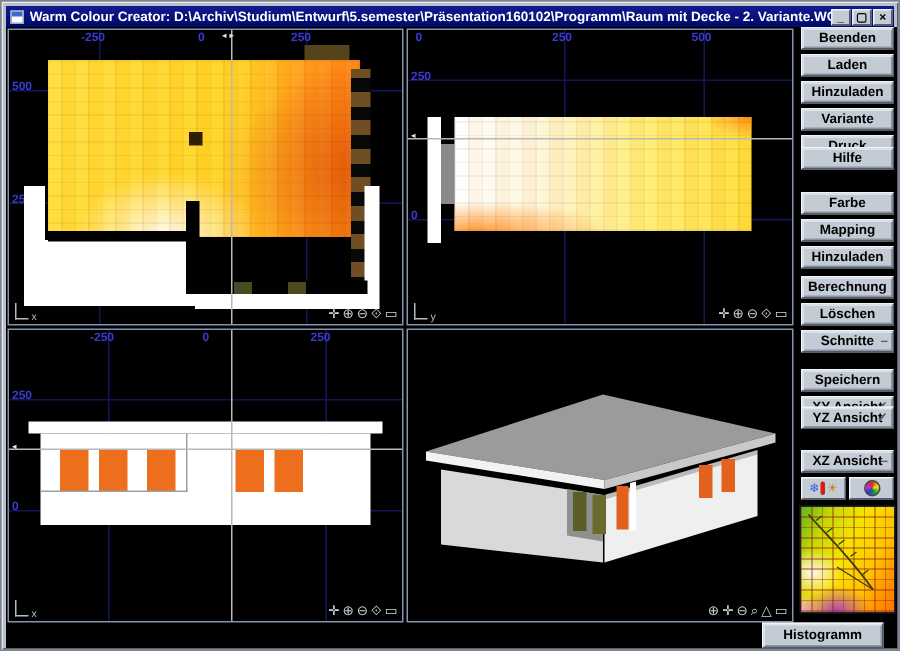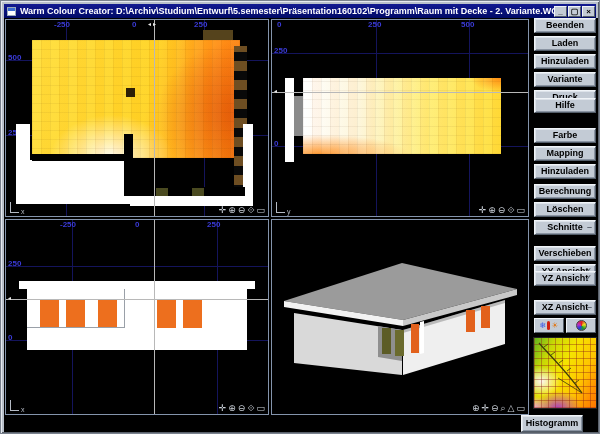--- a/index.html
+++ b/index.html
@@ -261,21 +261,21 @@
   <div class="btn" style="top:201px">
     <span>Löschen</span>
     <span class="mark"></span>
   </div>
   <div class="btn" style="top:219px">
     <span>Schnitte</span>
     <span class="mark">–</span>
   </div>
 
   <div class="btn" style="top:245px">
-    <span>Verschieben</span>
+    <span>Speichern</span>
     <span class="mark"></span>
   </div>
   <div class="btn" style="top:263px">
     <span>XY Ansicht</span>
     <span class="mark">✓</span>
   </div>
   <div class="btn" style="top:270px">
     <span>YZ Ansicht</span>
     <span class="mark">✓</span>
   </div>
@@ -295,15 +295,15 @@
 
   <div class="cie">
     <div class="cie-grid"></div>
     <svg width="62" height="70" style="position:absolute;left:0;top:0">
       <path d="M5,5 C18,20 30,30 48,55" stroke="#3c3c0a" stroke-width="1.2" fill="none"></path>
       <path d="M48,55 L24,40" stroke="#3c3c0a" stroke-width="0.8" fill="none"></path>
       <path d="M10,9 l4,-3 M17,17 l4,-3 M25,25 l4,-3 M33,33 l4,-3 M41,45 l4,-3" stroke="#3c3c0a" stroke-width="0.8"></path>
     </svg>
   </div>
 
-  <div class="btn" style="top:414px;left:520px;width:62px;height:17px;line-height:15px">Histogramm</div>
+  <div class="btn" style="top:414px;left:507px;width:81px;height:17px;line-height:15px">Histogramm</div>
 
 </div>
 
 </body></html>

